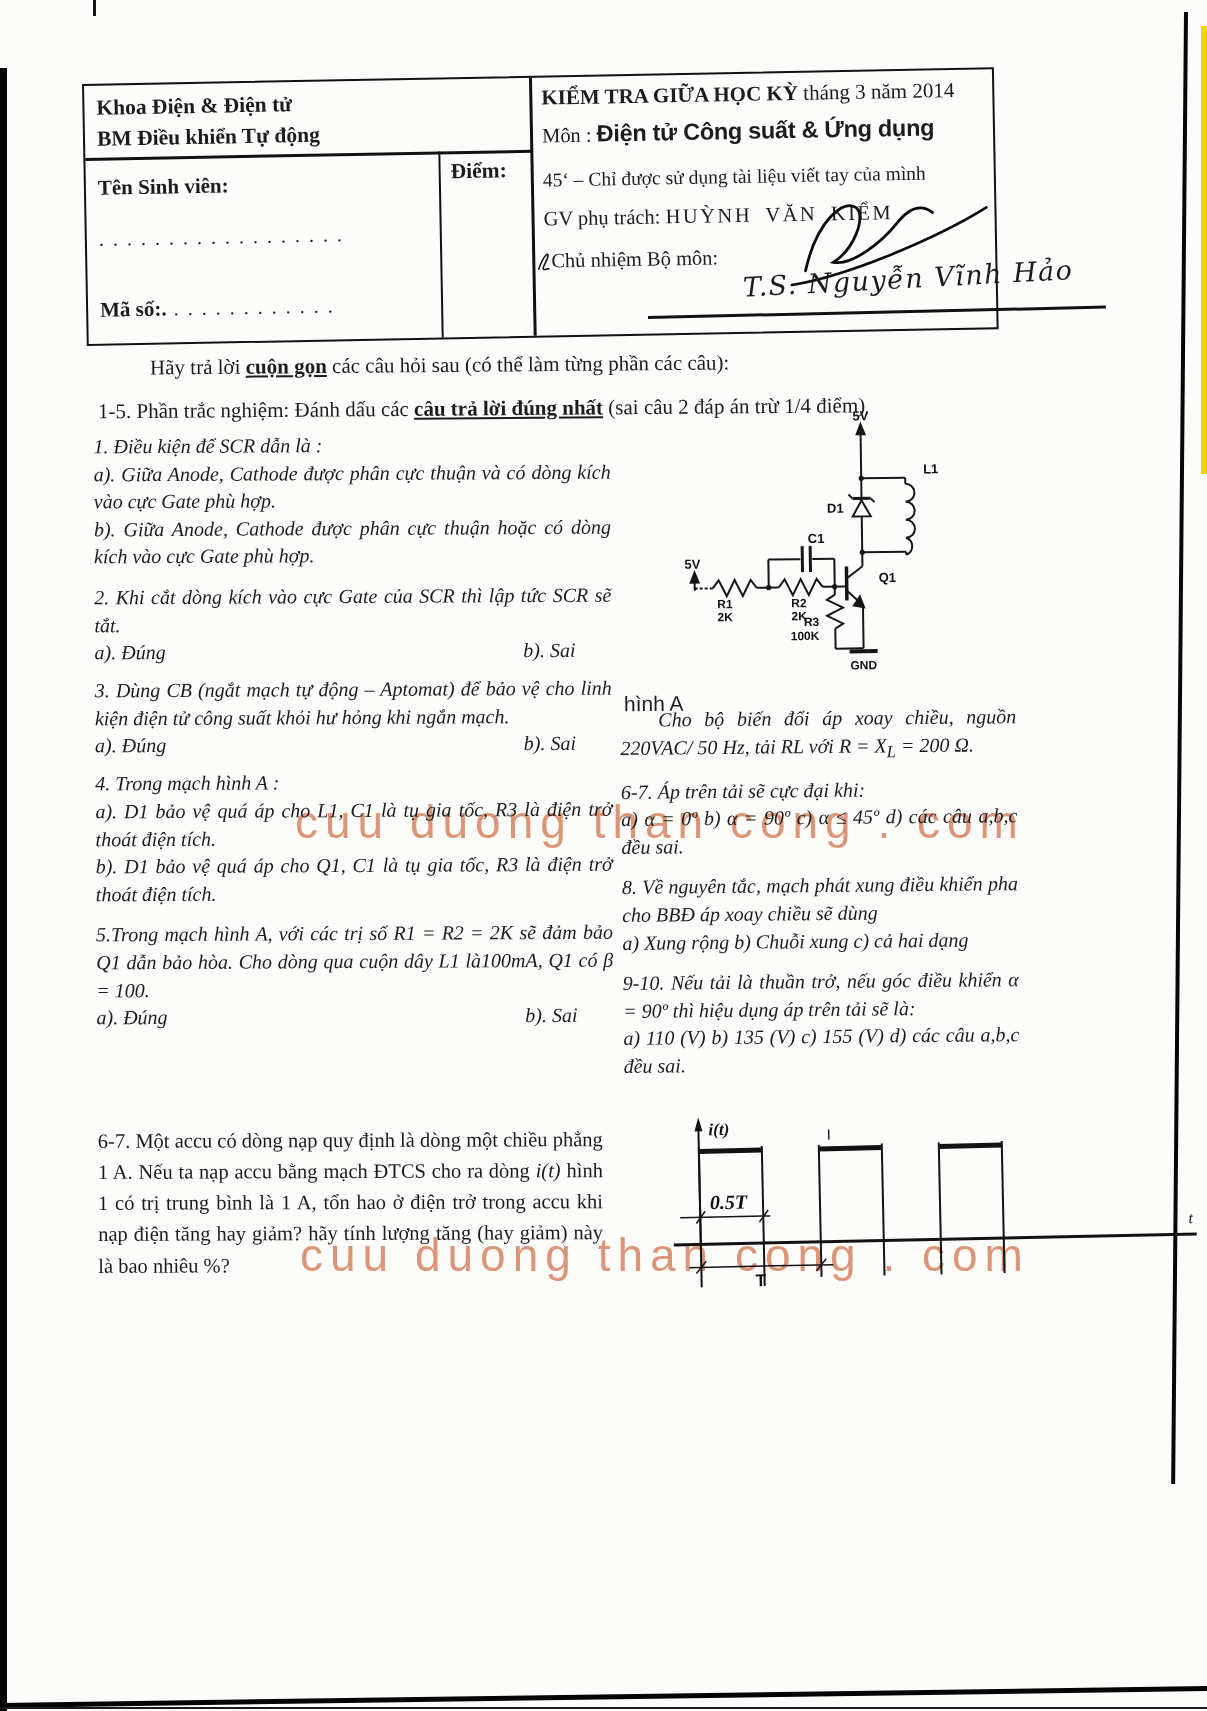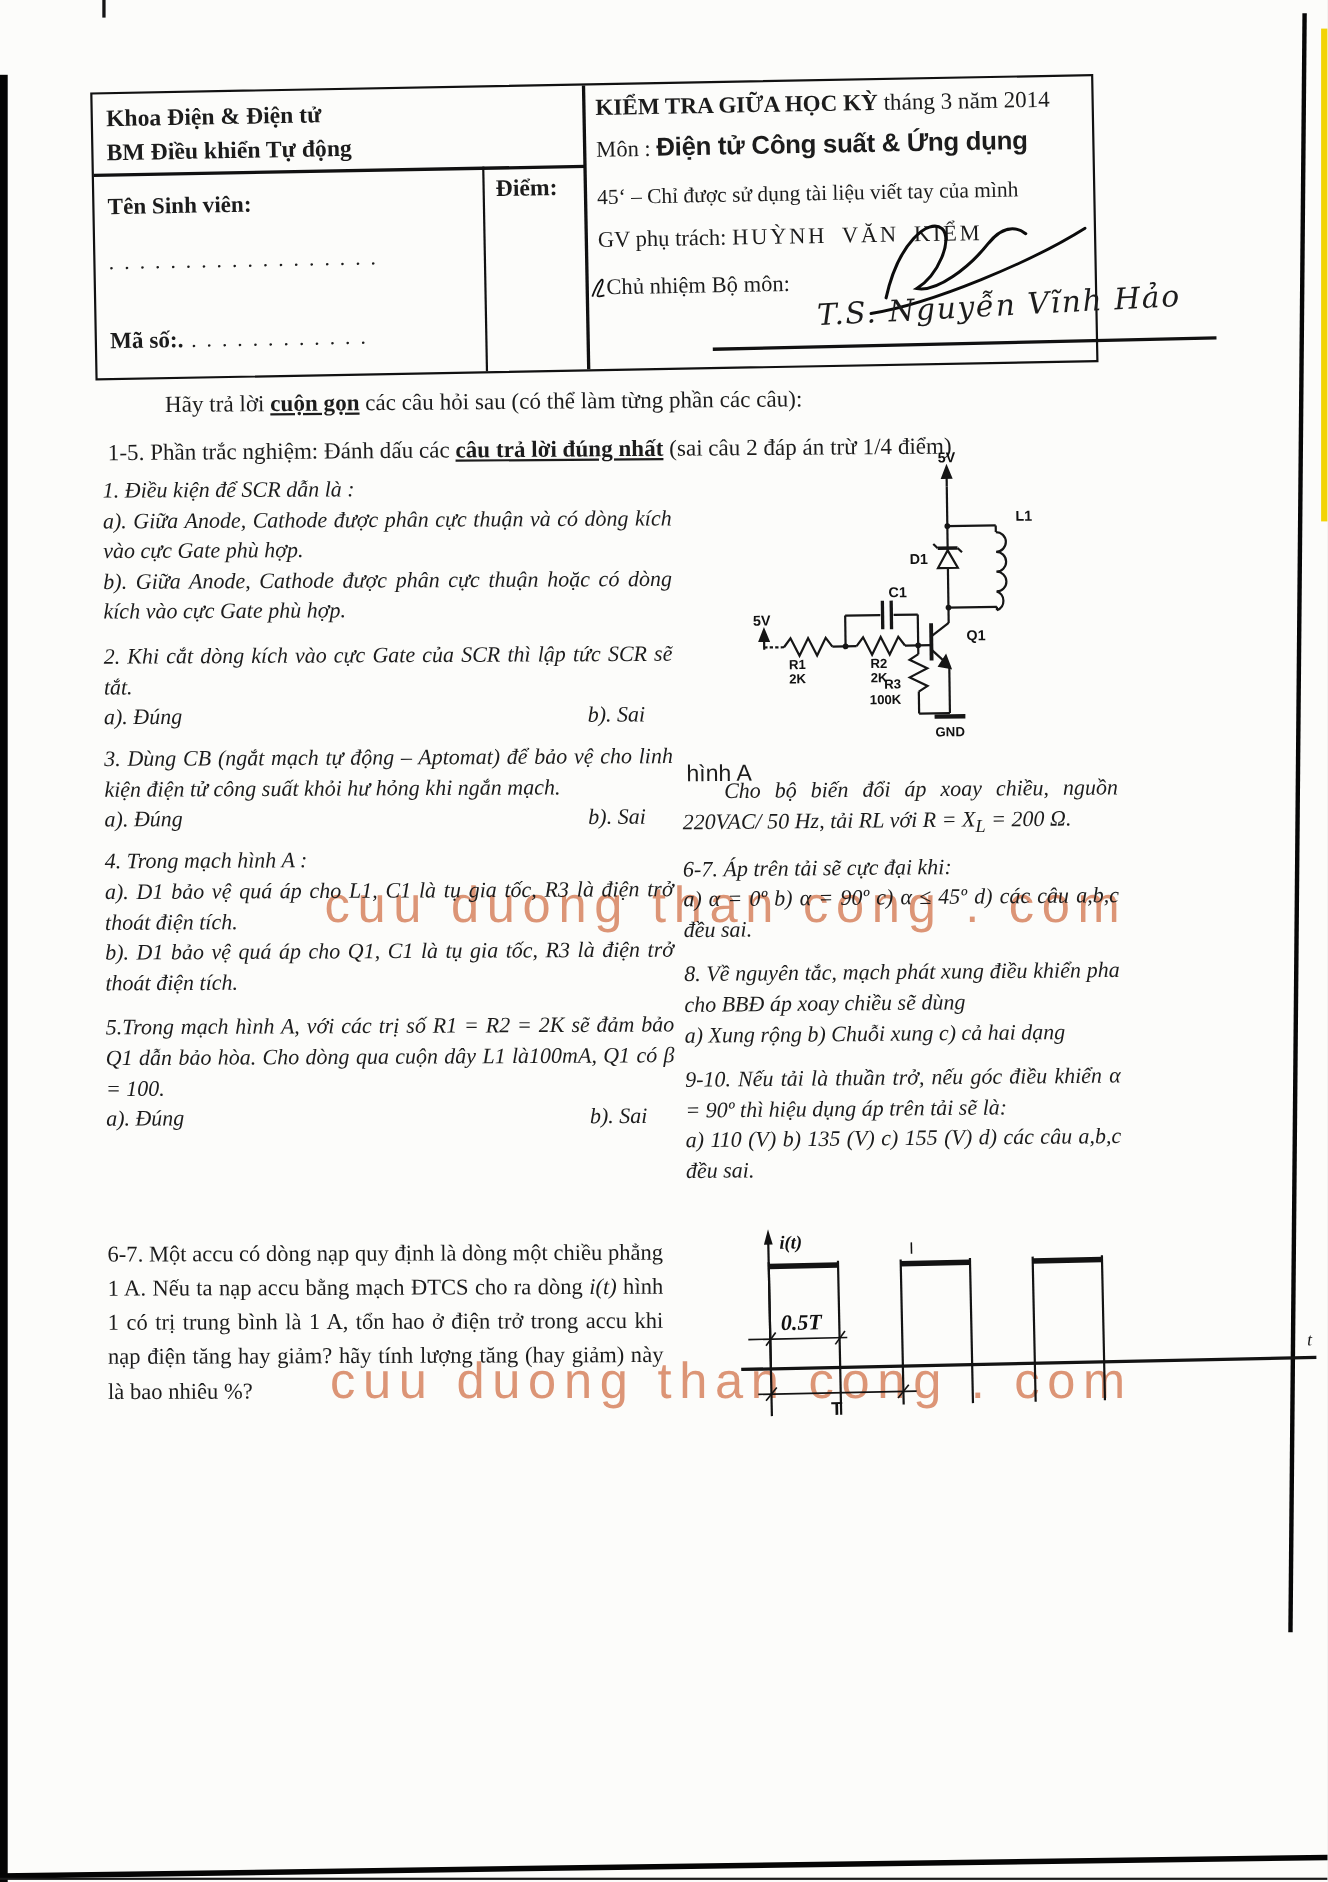--- a/index.html
+++ b/index.html
@@ -44,21 +44,21 @@
                   transform:rotate(-1.3deg);transform-origin:left center;}
   
   .intro-line{position:absolute;left:150px;top:352px;width:800px;font-size:21px;transform:rotate(-0.5deg);}
   .intro-line .emph,.section-line .emph{font-weight:bold;text-decoration:underline;}
   .section-line{position:absolute;left:98px;top:396px;width:840px;font-size:21px;transform:rotate(-0.45deg);}
   .col-left{position:absolute;left:95px;top:432px;width:517px;transform:rotate(-0.3deg);}
   .col-right{position:absolute;left:622px;top:705px;width:396px;transform:rotate(-0.55deg);}
   .q{font-style:italic;font-size:20px;line-height:1.38;text-align:justify;}
   .qblock{margin-bottom:13px;}
   .opt-row{display:flex;font-style:italic;font-size:20px;margin-top:2px;}
-  .opt-row .b{margin-left:auto;margin-right:25px;}
+  .opt-row .b{margin-left:auto;margin-right:36px;}
   .indent{text-indent:38px;}
   .fig-a-caption{position:absolute;left:624px;top:692px;font-family:"Liberation Sans",sans-serif;
                  font-size:21px;transform:rotate(-0.5deg);}
   .q-bottom{position:absolute;left:98px;top:1125px;width:505px;font-size:20.5px;line-height:1.52;
             text-align:justify;transform:rotate(-0.2deg);}
   .circuit-svg{position:absolute;left:612px;top:383px;transform:rotate(-0.8deg);}
   .wave-svg{position:absolute;left:618px;top:1105px;transform:rotate(-1.2deg);}
   svg text{font-family:"Liberation Sans",sans-serif;fill:#111;}
   svg .lbl{font-weight:bold;font-size:12px;}
   svg .lbl13{font-weight:bold;font-size:13px;}

